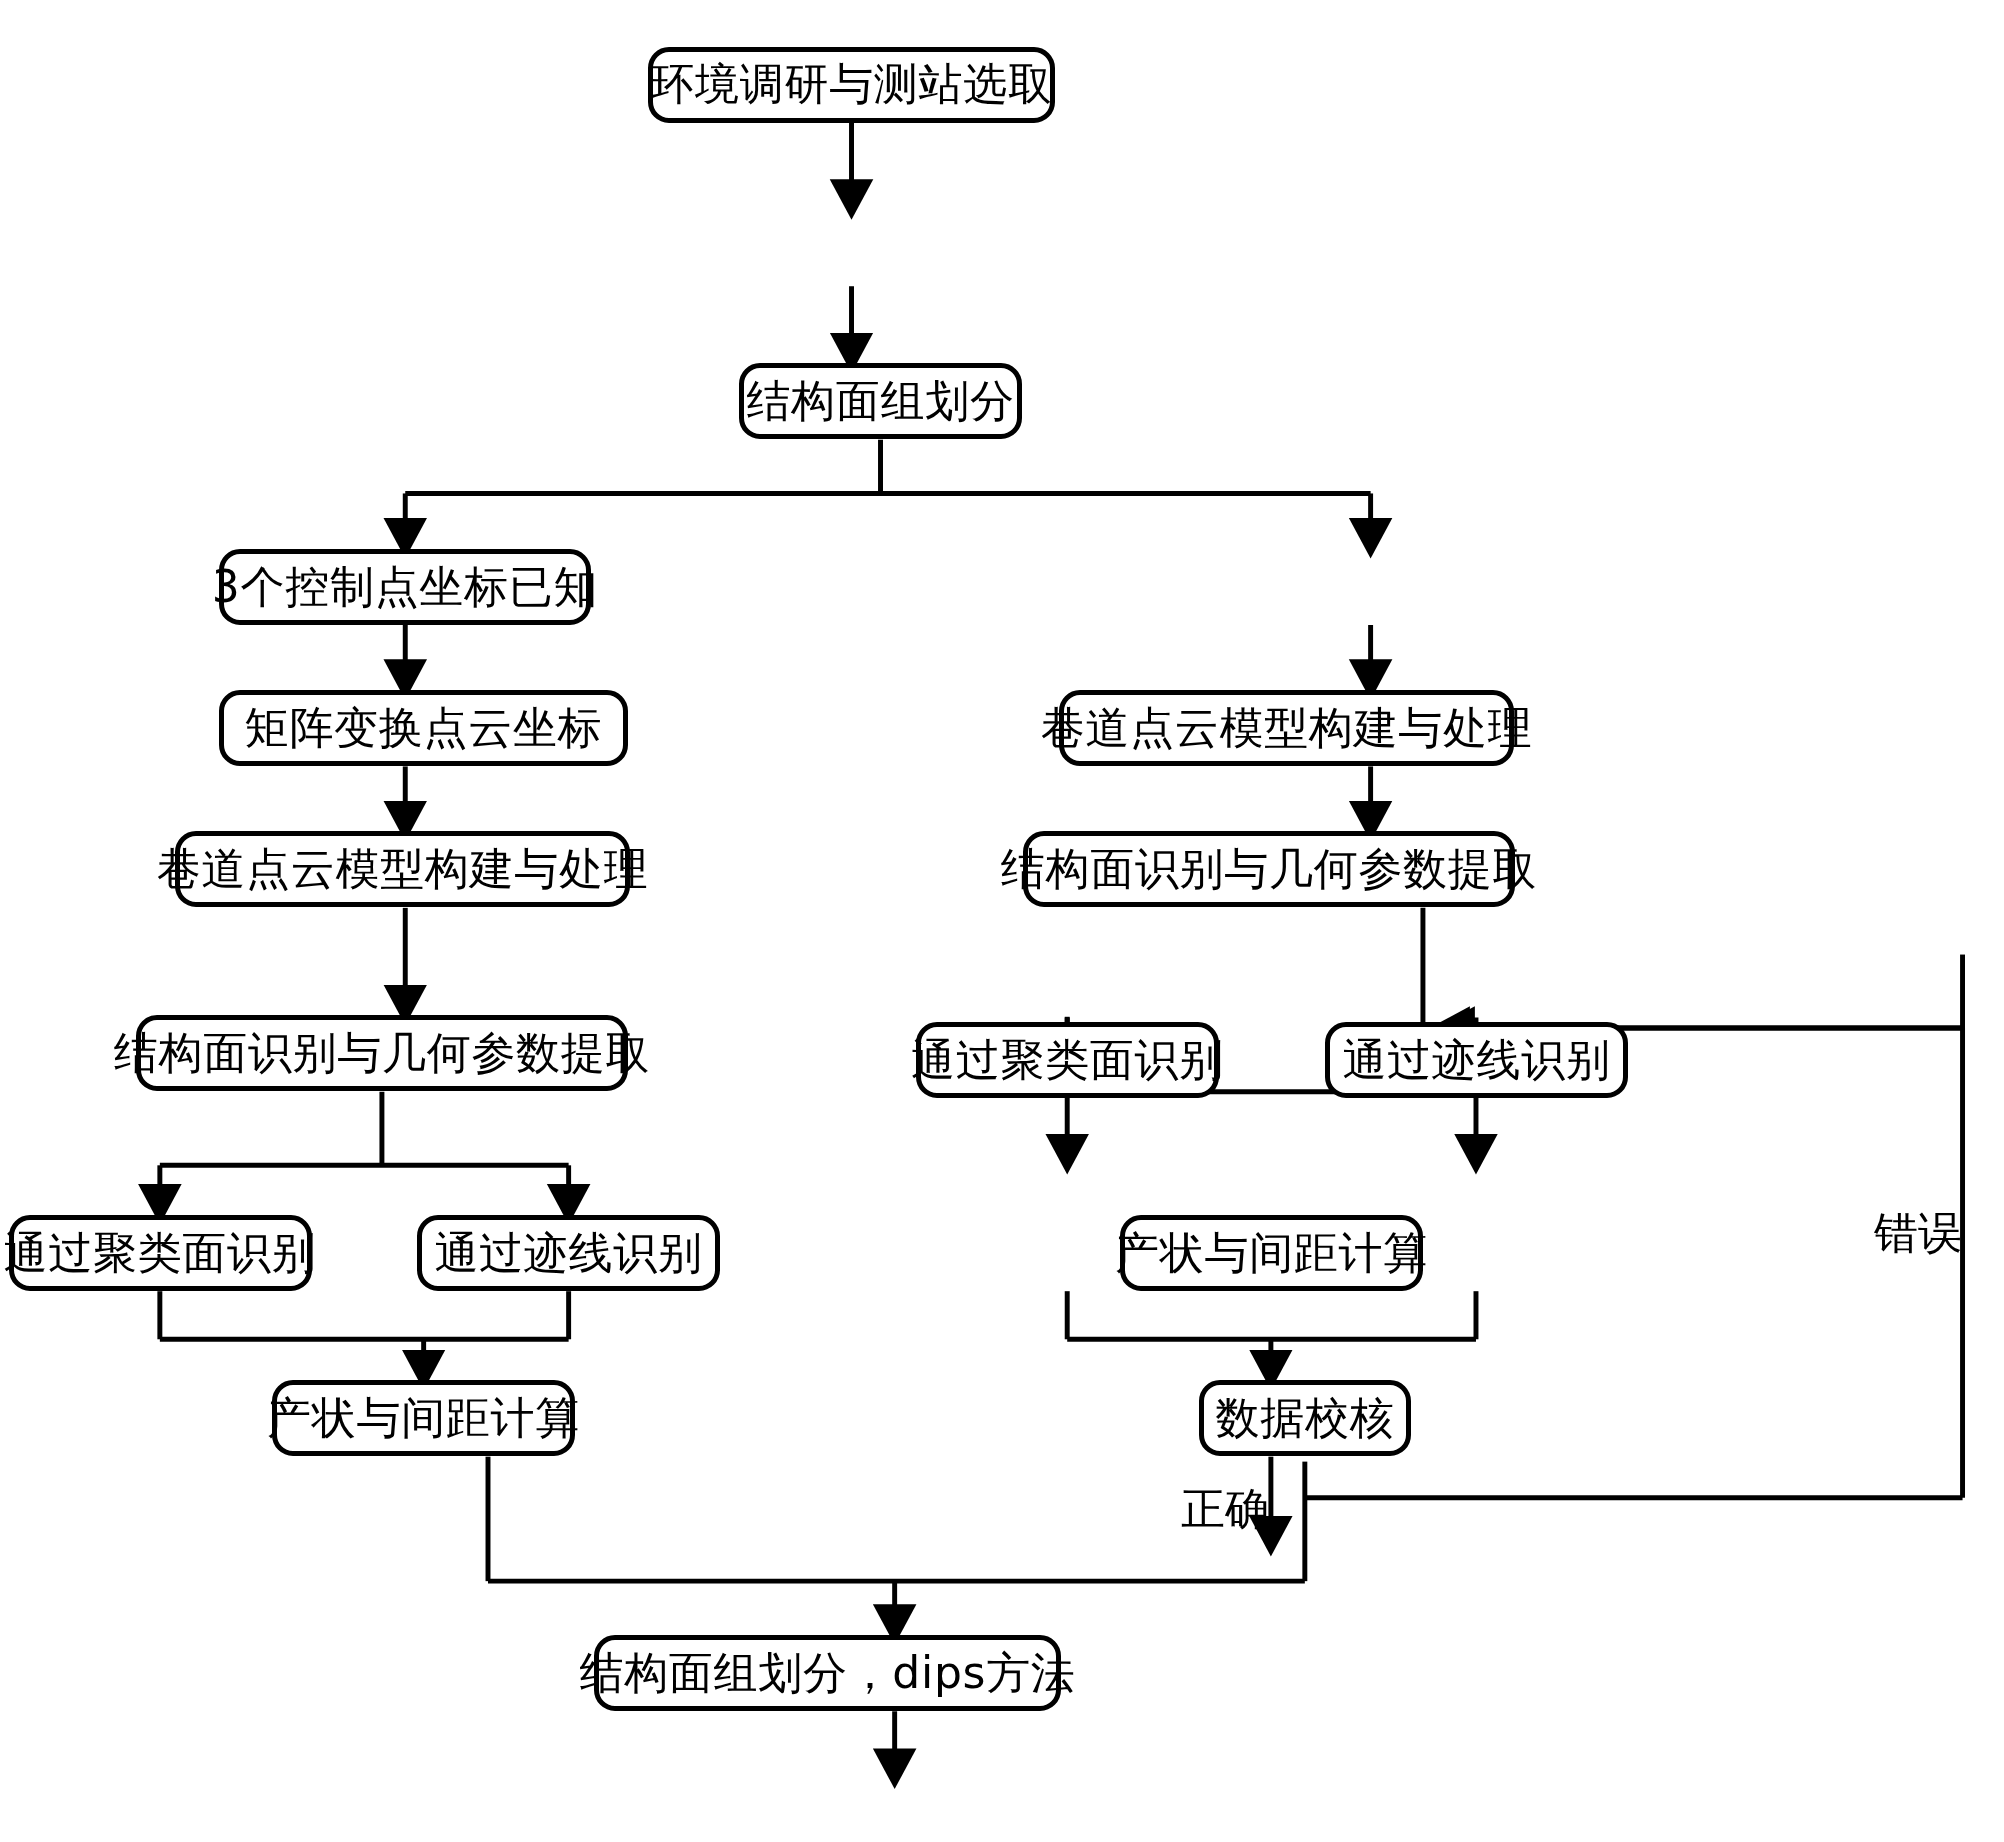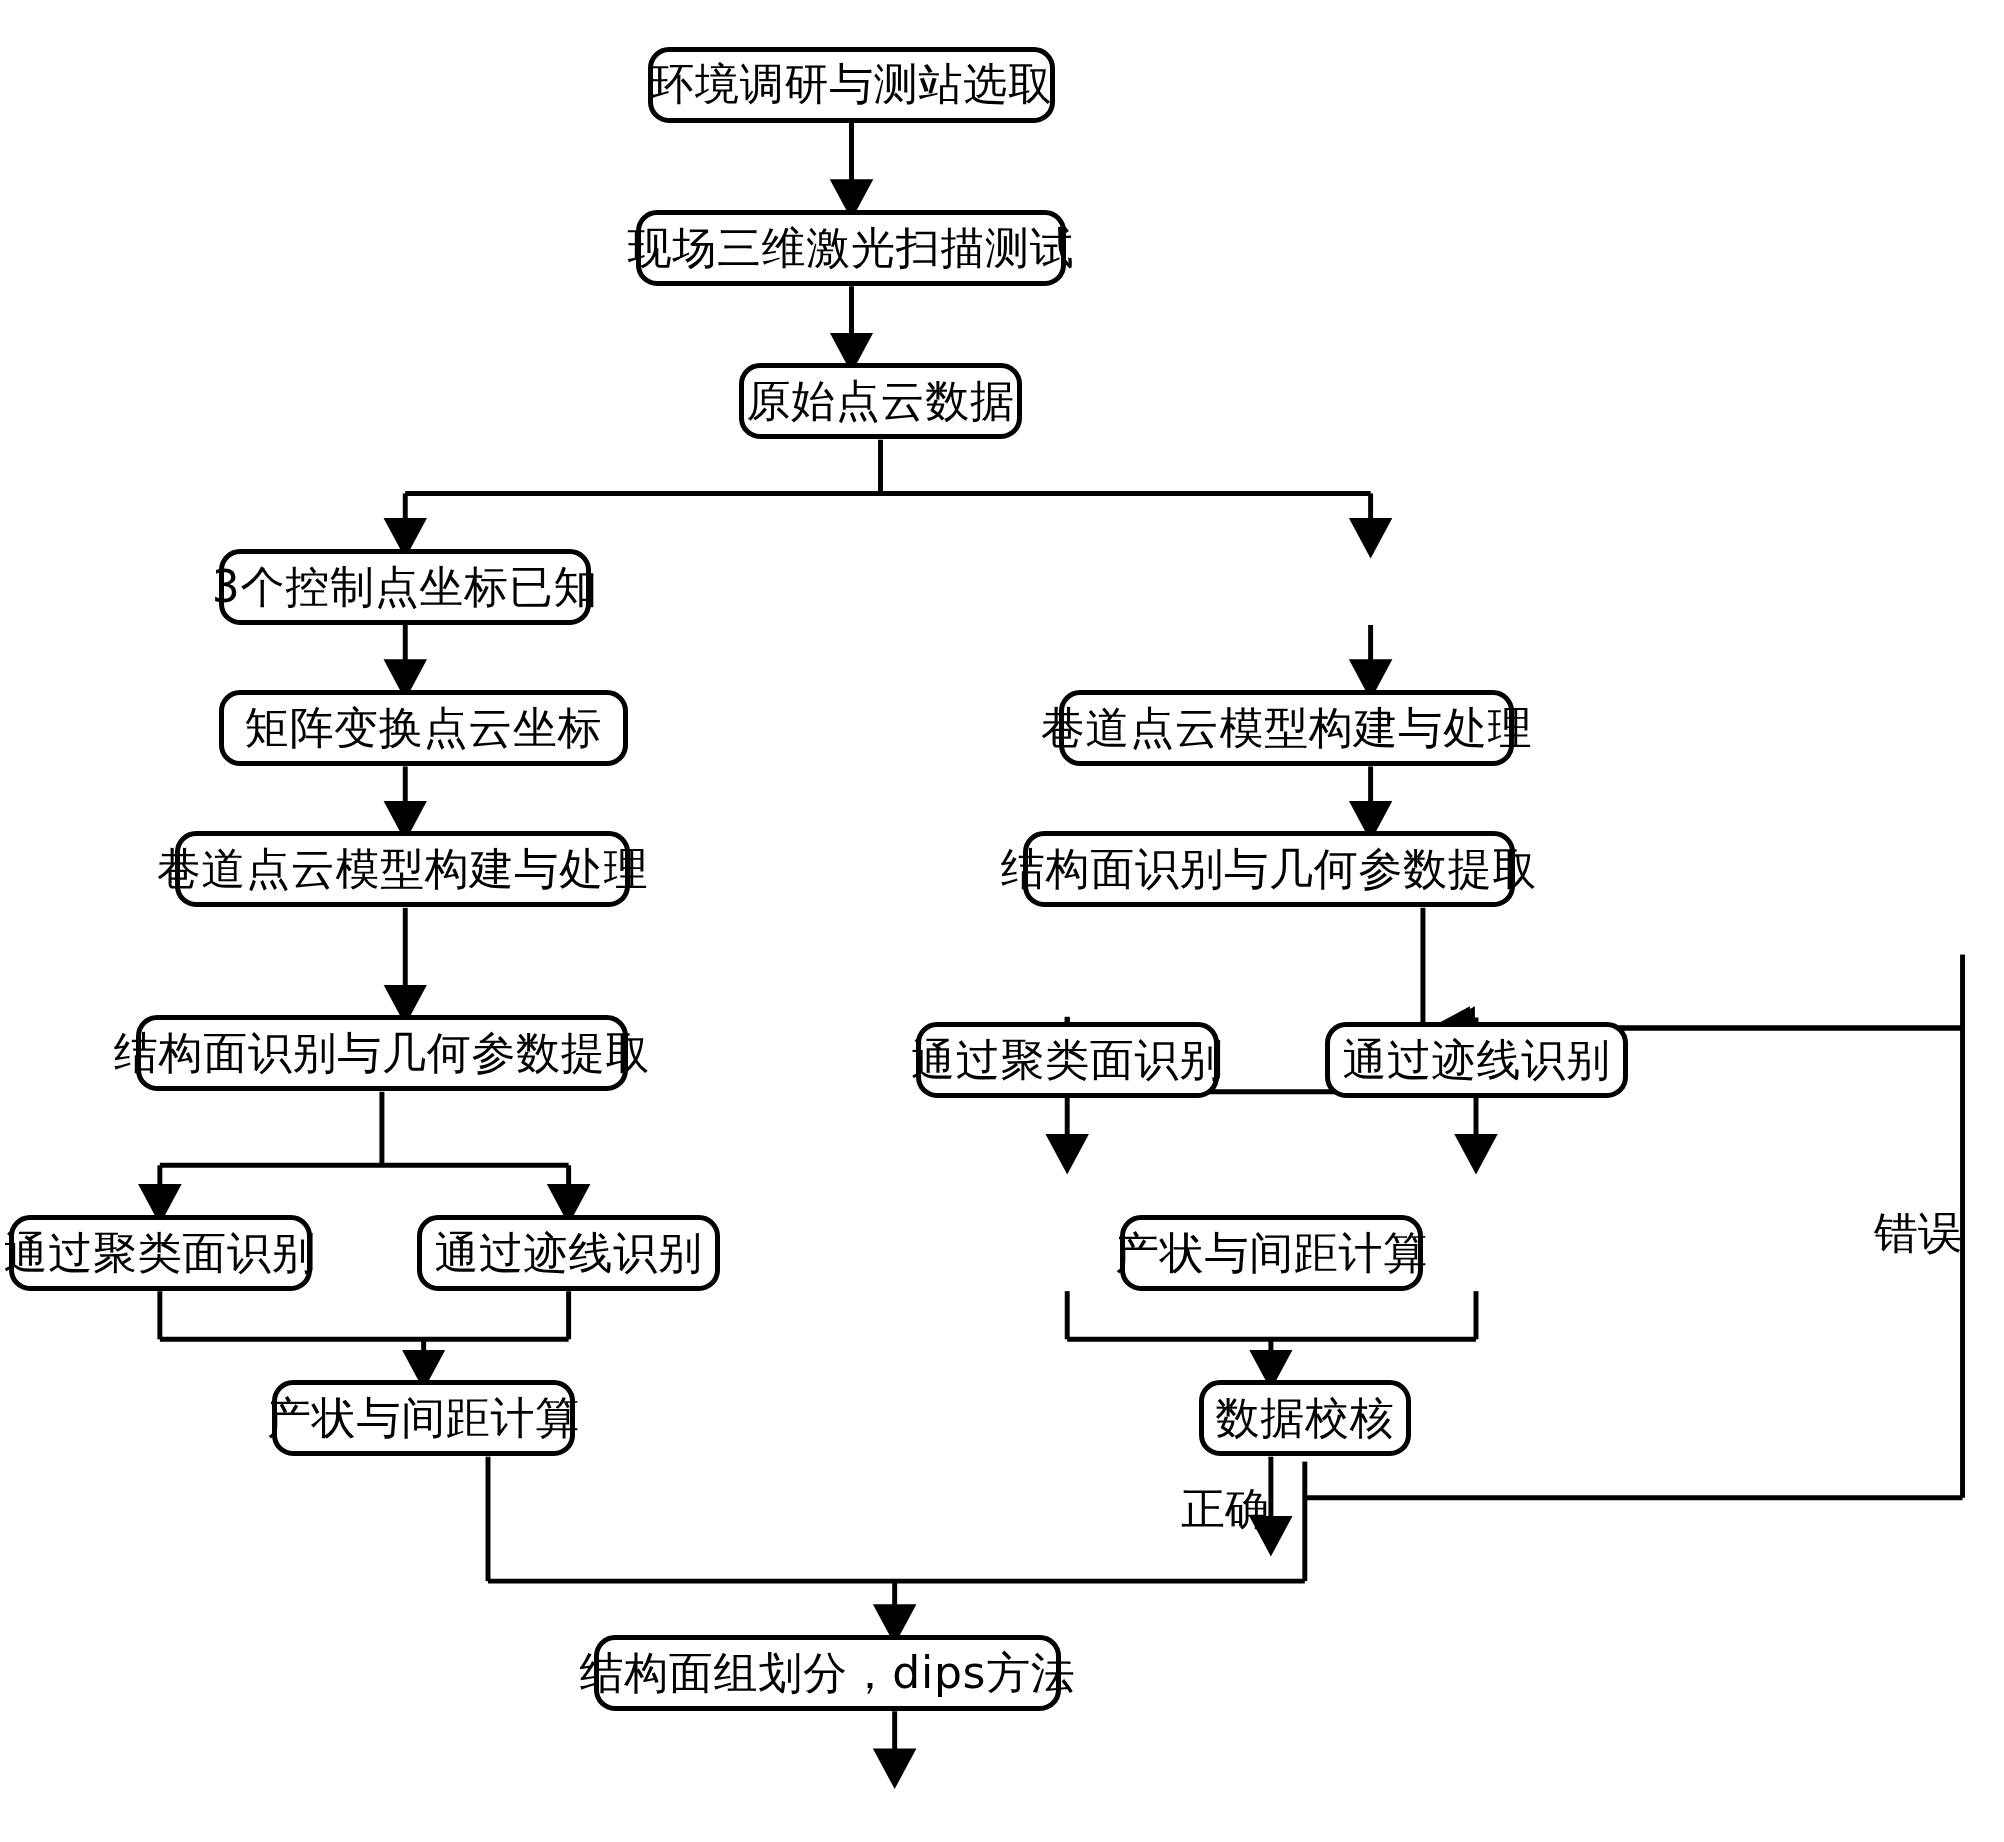--- a/index.html
+++ b/index.html
@@ -337,26 +337,23 @@
       <path d="M1265,2182 L1265,2251" marker-end="url(#ar)"></path>
 
       <path d="M1265,2366 L1265,2455" marker-end="url(#ar)"></path>
     </g>
   </svg>
 
   <div class="node" style="left:648px; top:8.5px; width:407px; height:76px;">
     <span>环境调研与测站选取</span>
   </div>
 
-  <div class="node" style="left:636px; top:172px; width:430px; height:76px;">
-    <span>现场三维激光扫描测试</span>
-  </div>
 
   <div class="node" style="left:739px; top:325px; width:283px; height:76px;">
-    <span>原始点云数据</span>
+    <span>结构面组划分</span>
   </div>
 
   <div class="node" style="left:219px; top:511px; width:372px; height:76px;justify-content:center;">
     <span>3个控制点坐标已知</span>
   </div>
 
 
   <div class="node" style="left:219px; top:652px; width:409px; height:76px;">
     <span>矩阵变换点云坐标</span>
   </div>

